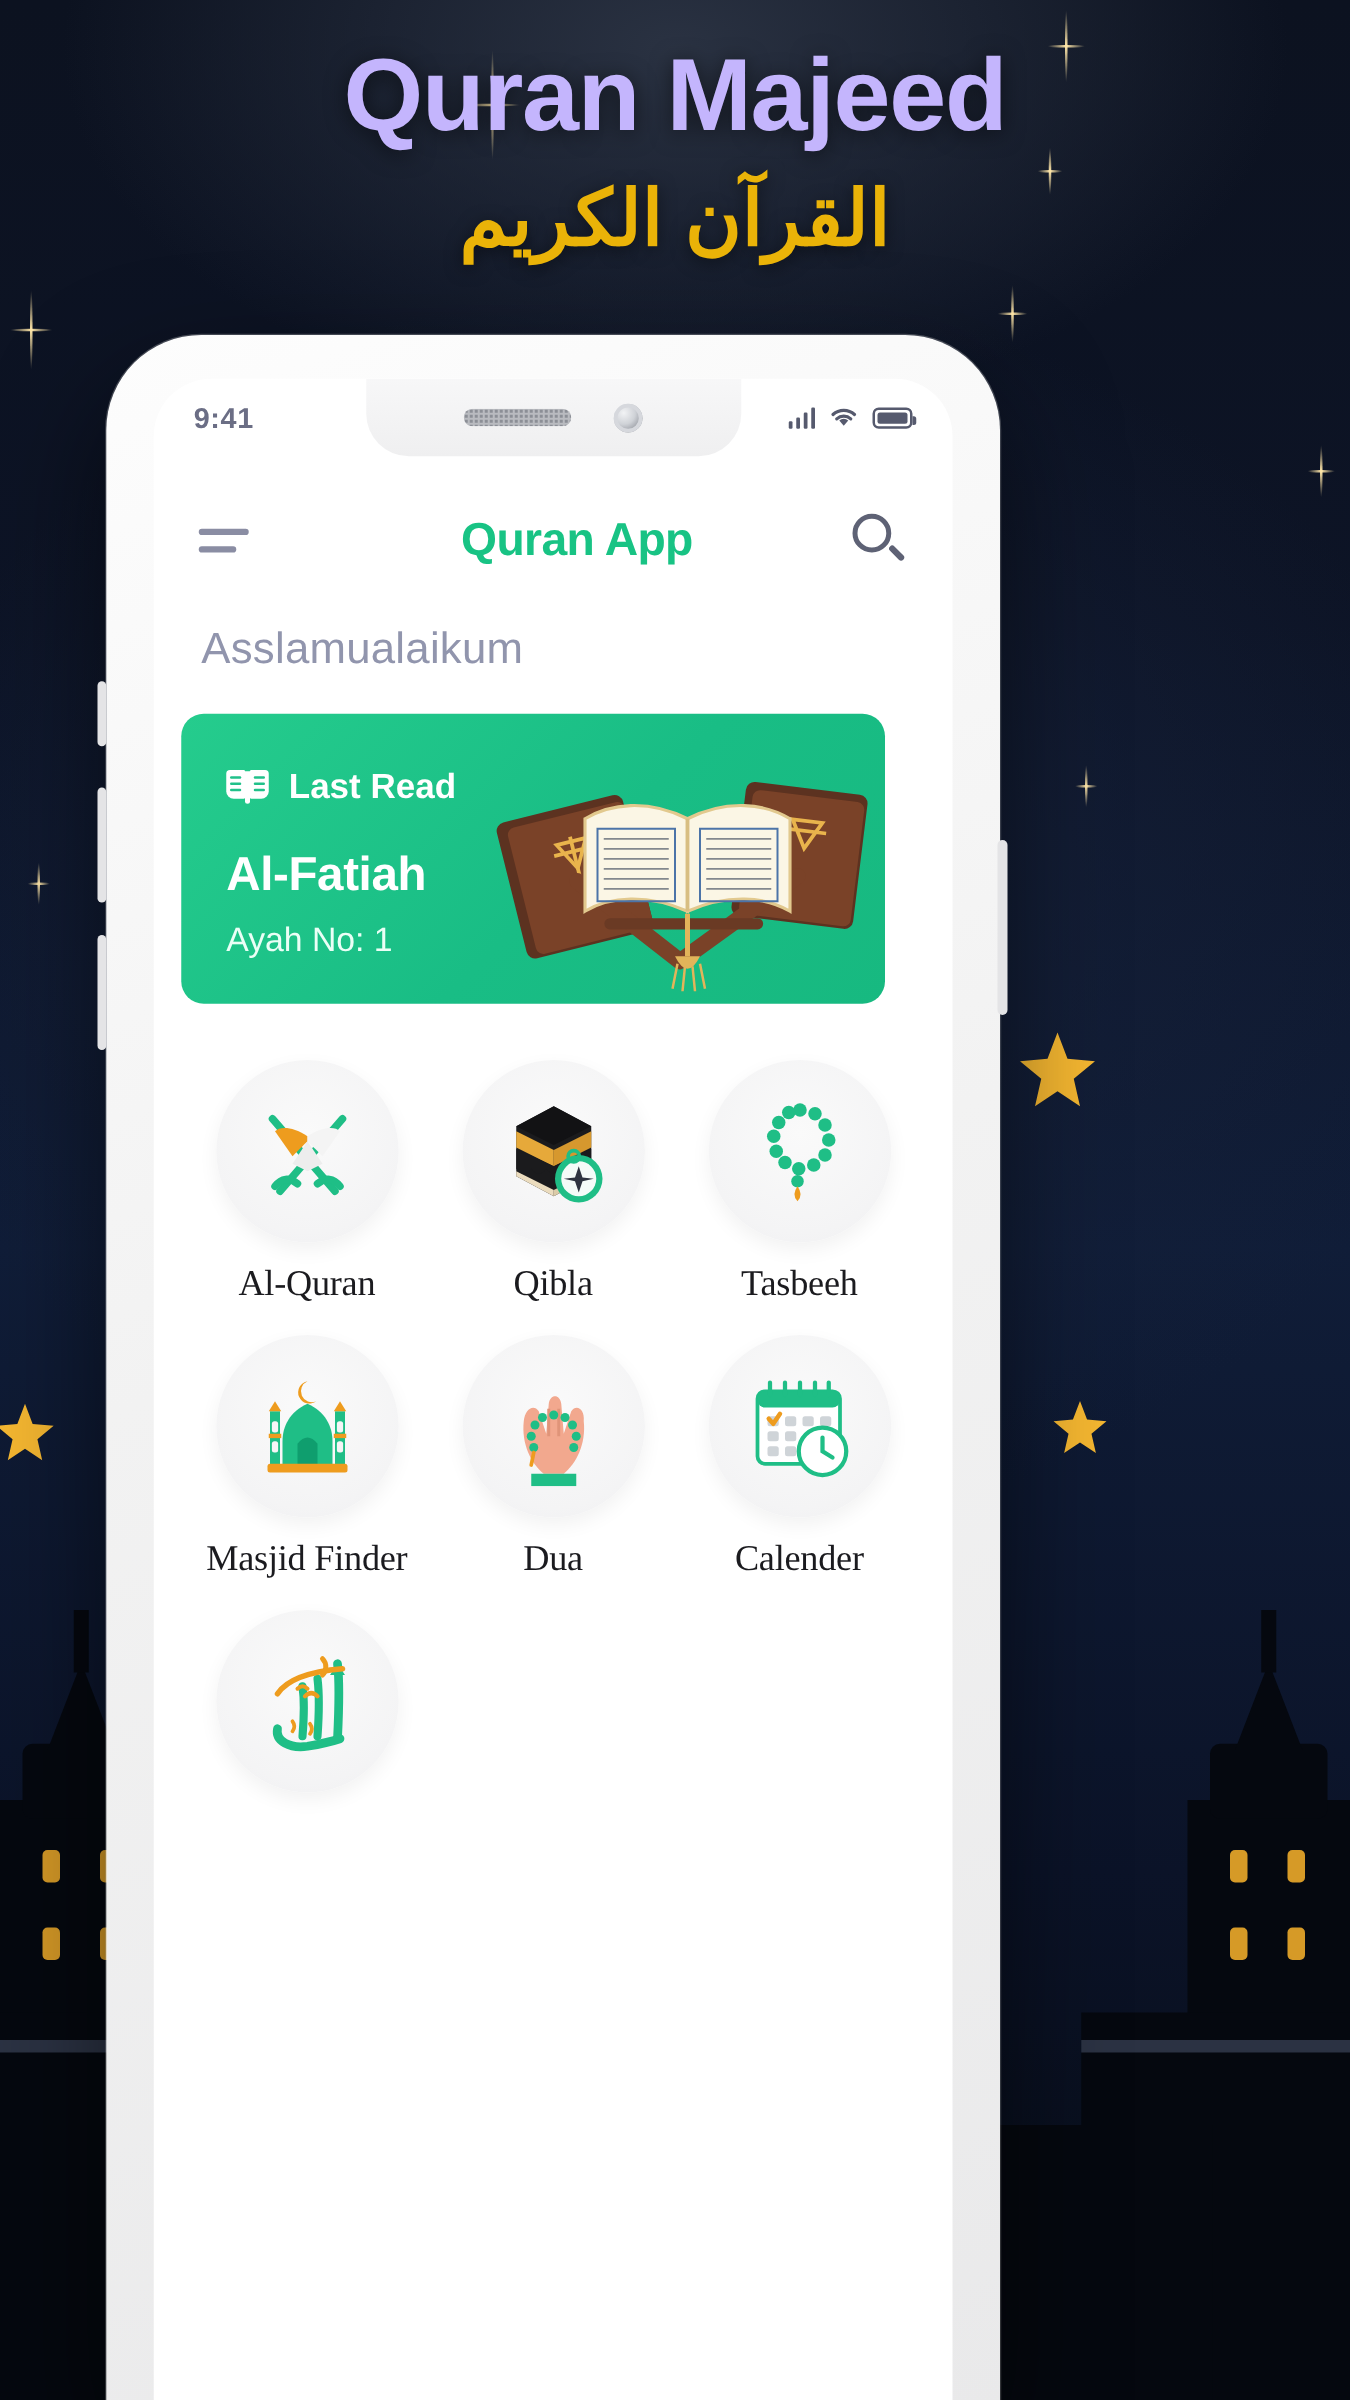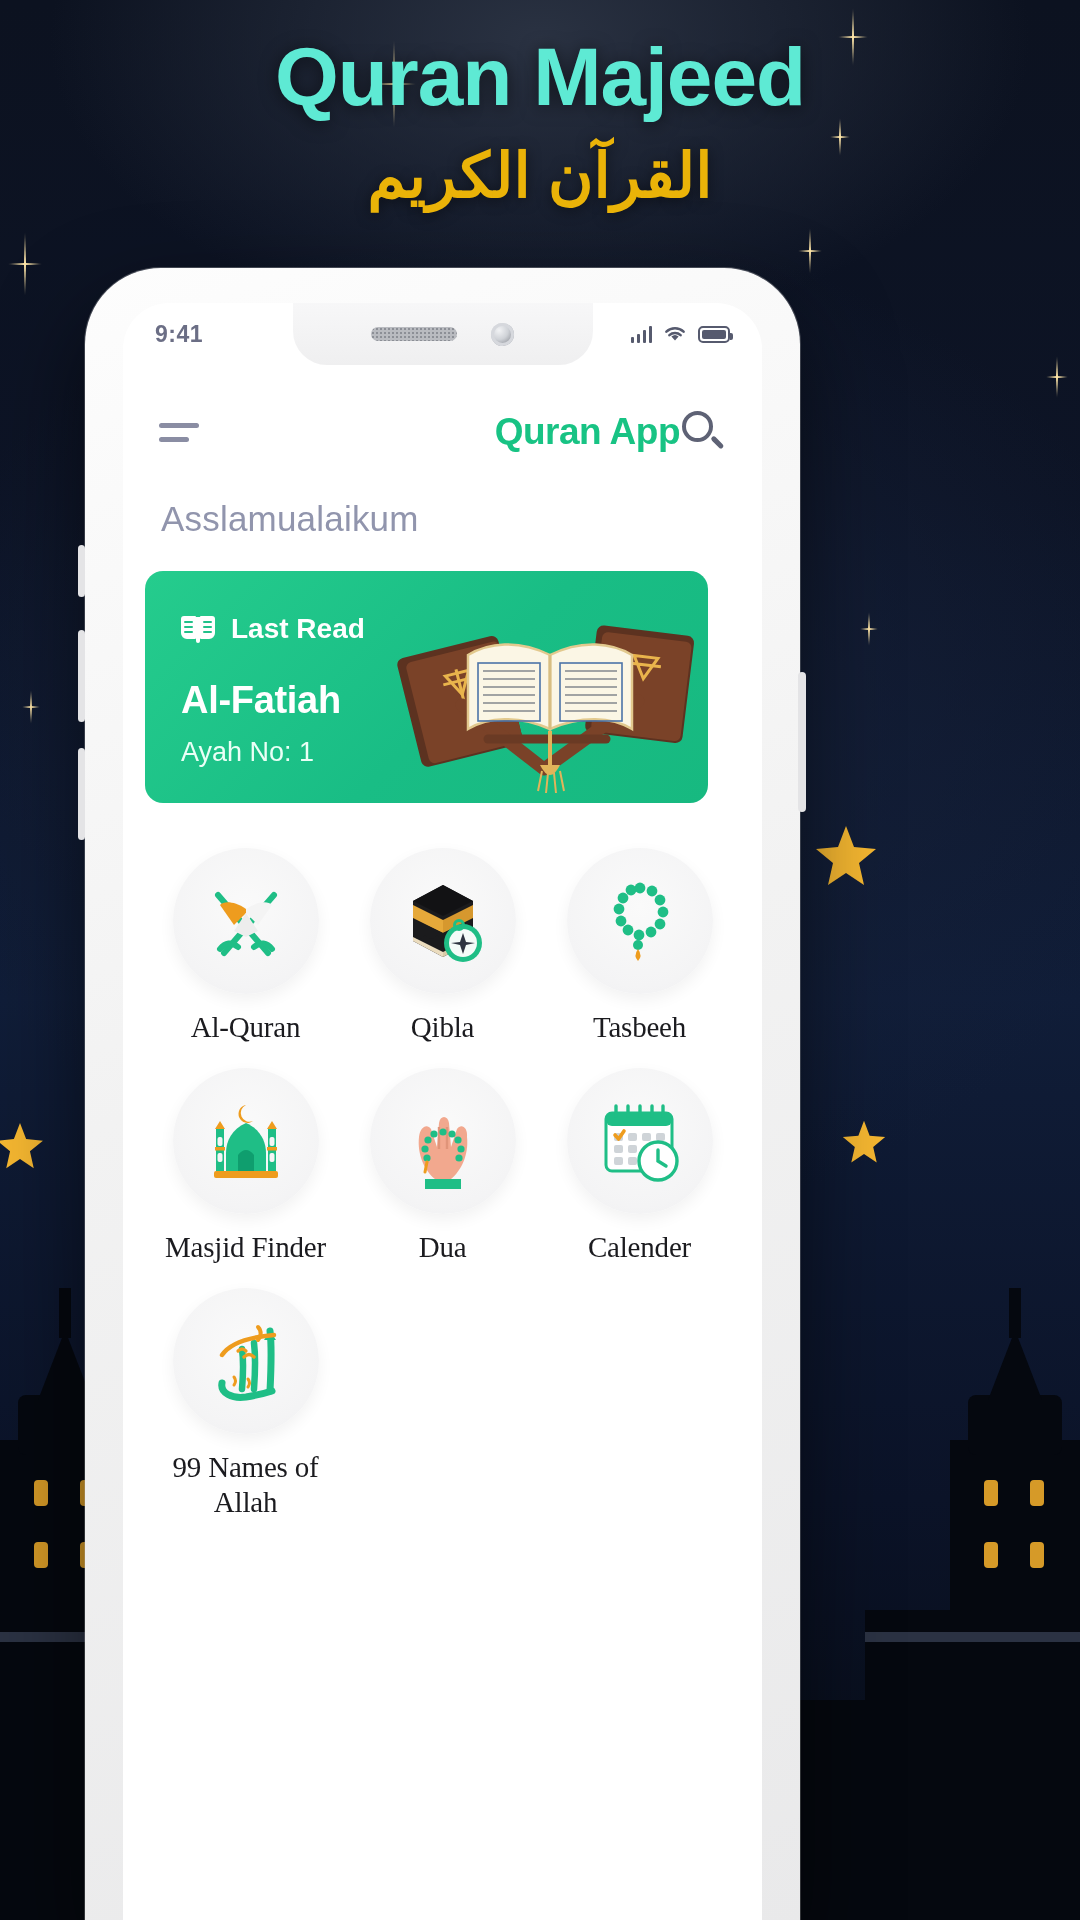--- a/index.html
+++ b/index.html
@@ -30,21 +30,21 @@
      background:linear-gradient(180deg,rgba(248,212,119,0) 0%,#ffe6a8 50%,rgba(248,212,119,0) 100%); }
   .star i.h{ height:2px; width:100%; border-radius:50%;
      background:linear-gradient(90deg,rgba(248,212,119,0) 0%,#ffe6a8 50%,rgba(248,212,119,0) 100%); }
 
   
   #headline{
     position:absolute; top:34px; left:0; width:100%;
     text-align:center; z-index:6;
   }
   #title{
-    font-size:82px; font-weight:bold; color:#5eead4;
+    font-size:82px; font-weight:bold; color:#c4b5fd;
     letter-spacing:-1px; line-height:1.06;
     text-shadow:0 2px 18px rgba(0,0,0,.55);
   }
   #subtitle{
     margin-top:16px; font-size:62px; color:#eab308; font-weight:bold;
     direction:rtl; line-height:1.25;
     text-shadow:0 2px 14px rgba(0,0,0,.5);
   }
 
   
@@ -115,21 +115,21 @@
   
   #app-bar{
     position:absolute; top:86px; left:0; width:100%;
     height:86px; display:flex; align-items:center; padding:0 36px;
   }
   #menu-icon{ display:flex; flex-direction:column; gap:9px; width:40px; cursor:pointer; }
   #menu-icon span{ height:5px; background:#8a8da3; border-radius:3px; display:block; }
   #menu-icon span:nth-child(1){ width:40px; }
   #menu-icon span:nth-child(2){ width:30px; }
   #app-title{
-    flex:1; text-align:right; padding-left:44px;
+    flex:1; text-align:center; padding-left:44px;
     font-size:37px; font-weight:bold; color:#18C384; letter-spacing:-.5px;
   }
   #search-icon{ width:46px; height:46px; position:relative; cursor:pointer; }
   #search-icon .ring{
     position:absolute; left:2px; top:2px; width:31px; height:31px;
     border:4px solid #5e6275; border-radius:50%;
   }
   #search-icon .handle{
     position:absolute; left:30px; top:31px; width:15px; height:4.5px;
     background:#5e6275; border-radius:3px; transform:rotate(45deg);
@@ -523,20 +523,19 @@
             <path d="M56 30 C58 46 57 62 56 76" stroke="#1FBE86" stroke-width="6.5" fill="none" stroke-linecap="round"></path>
             <path d="M44 36 C46 50 45 64 44 76" stroke="#1FBE86" stroke-width="6.5" fill="none" stroke-linecap="round"></path>
             <path d="M24 70 C22 80 34 86 48 84 C60 82 68 80 74 78" stroke="#1FBE86" stroke-width="7" fill="none" stroke-linecap="round"></path>
             <path d="M24 42 C32 30 52 24 76 22" stroke="#EE9C1E" stroke-width="4.4" fill="none" stroke-linecap="round"></path>
             <path d="M60 14 C64 18 63 24 60 27" stroke="#EE9C1E" stroke-width="4" fill="none" stroke-linecap="round"></path>
             <path d="M46 44 q5 -5 10 0" stroke="#EE9C1E" stroke-width="3.4" fill="none" stroke-linecap="round"></path>
             <path d="M40 38 q4 -4 8 0" stroke="#EE9C1E" stroke-width="3.2" fill="none" stroke-linecap="round"></path>
             <path d="M36 64 q3 4 0 8 M50 66 q3 4 0 8" stroke="#EE9C1E" stroke-width="3" fill="none" stroke-linecap="round"></path>
           </svg>
         </div>
-        <div class="feature-label">99 Names of Allah</div>
       </div>
 
 
 
     </div>
   </div>
 </div>
 
 </body></html>

